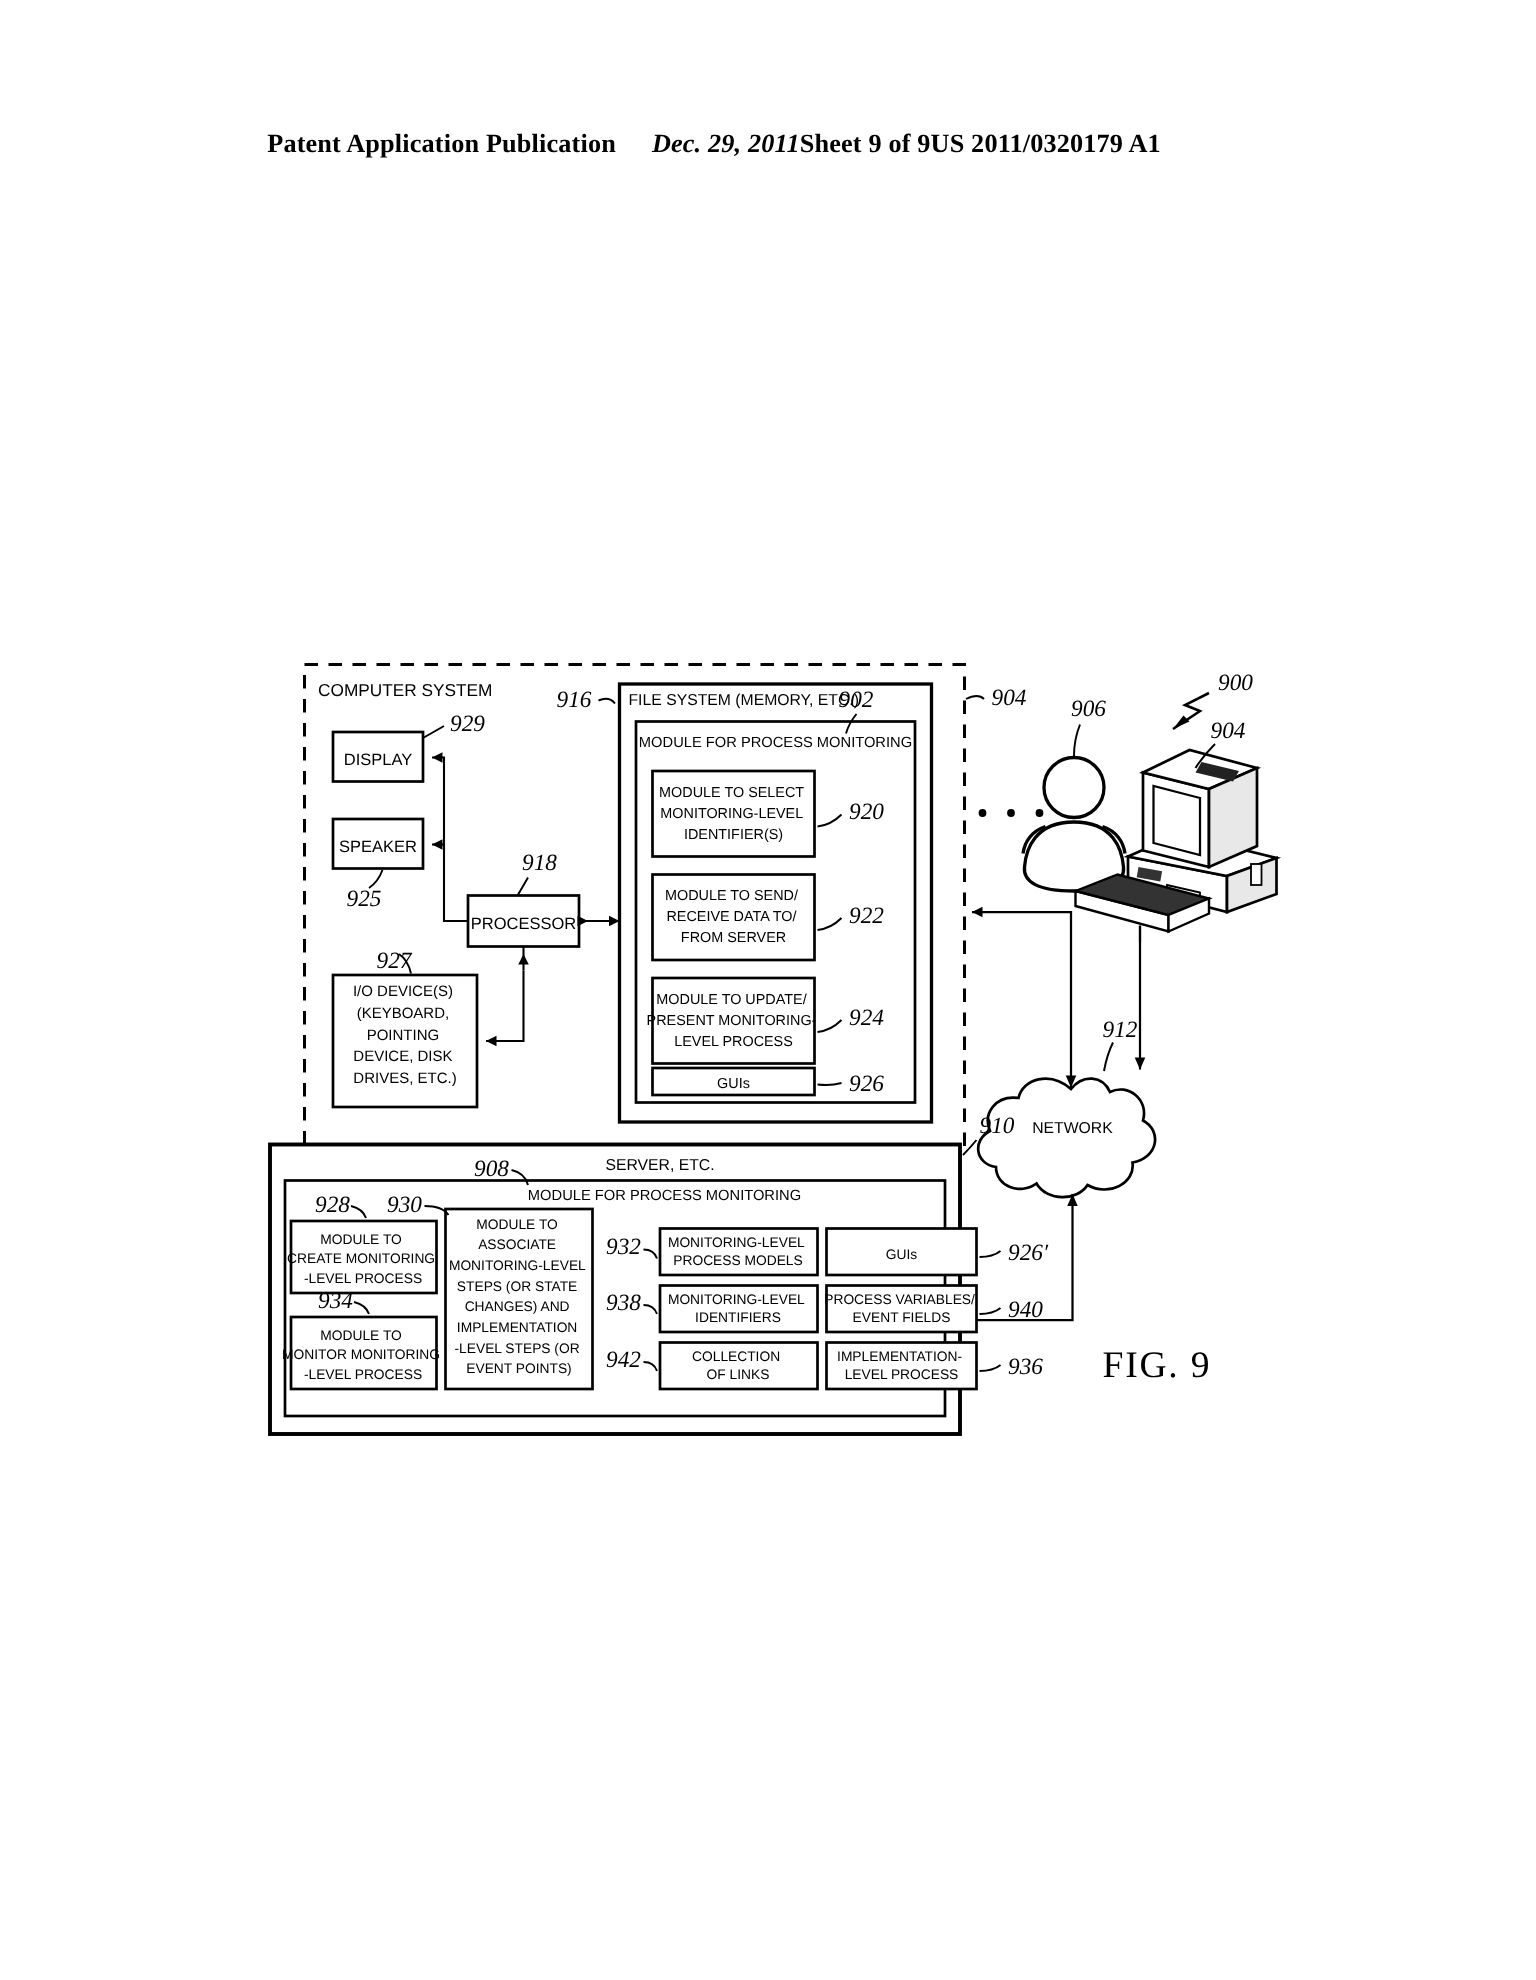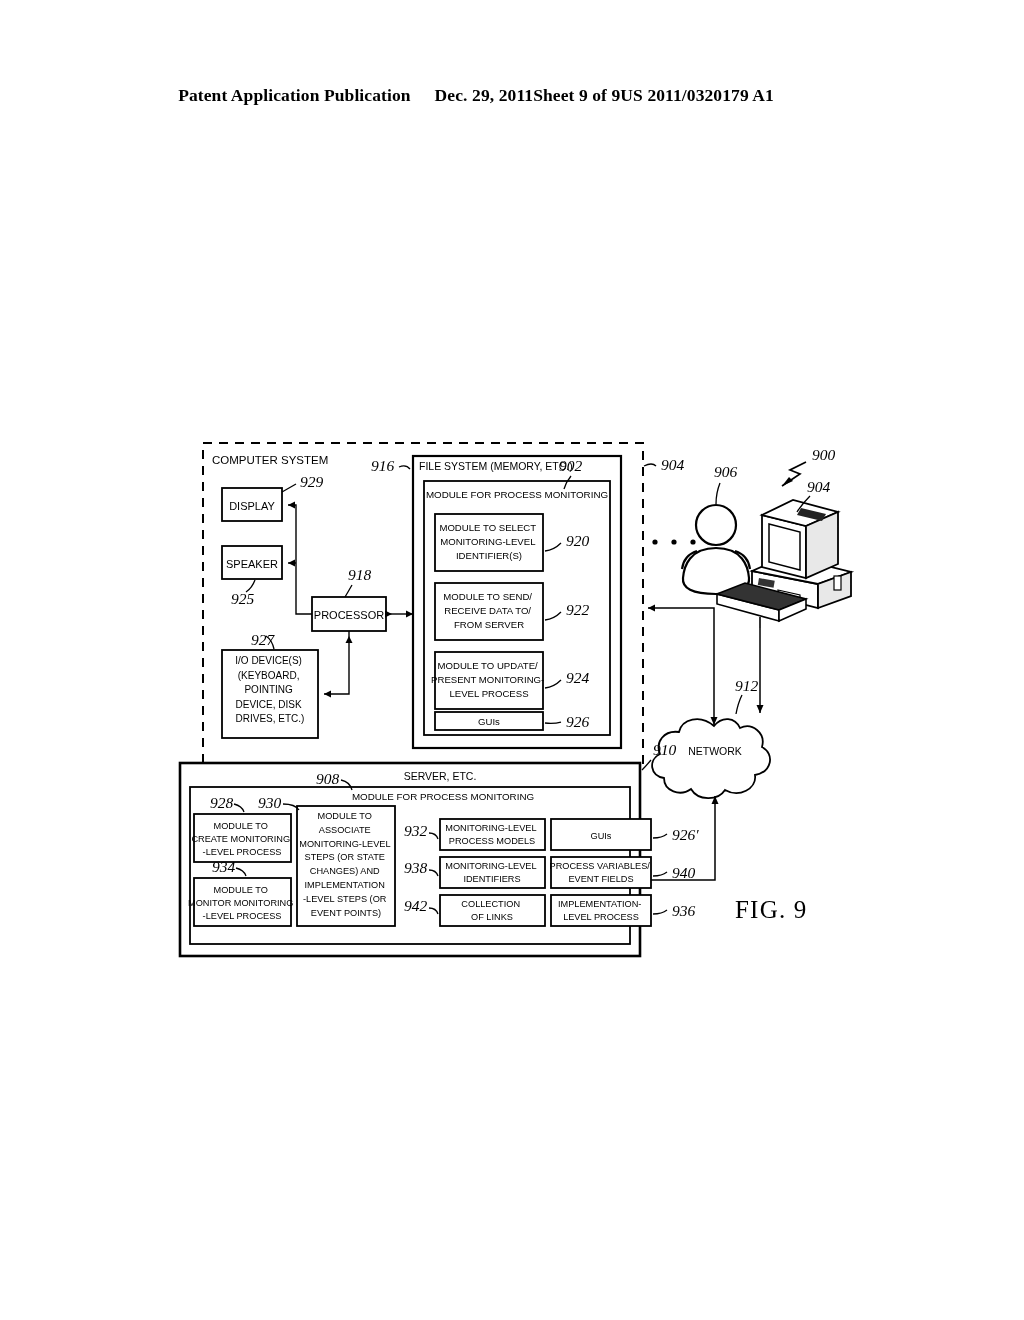--- a/index.html
+++ b/index.html
@@ -20,21 +20,21 @@
     display: flex;
     justify-content: center;
     align-items: baseline;
     font-family: "Liberation Serif", serif;
     font-weight: bold;
     font-size: 17.5px;
     letter-spacing: 0.1px;
     white-space: nowrap;
   }
   #pub-header .h-title { }
-  #pub-header .h-date  { margin-left: 24px; }
+  #pub-header .h-date  { margin-left: 24px; font-style: italic; }
   #pub-header .h-sheet { }
   #pub-header .h-num   { }
 
   
   #figure {
     position: absolute;
     left: 0; top: 0; width: 1024px; height: 1320px;
   }
   #figure svg { display:block; }
 

